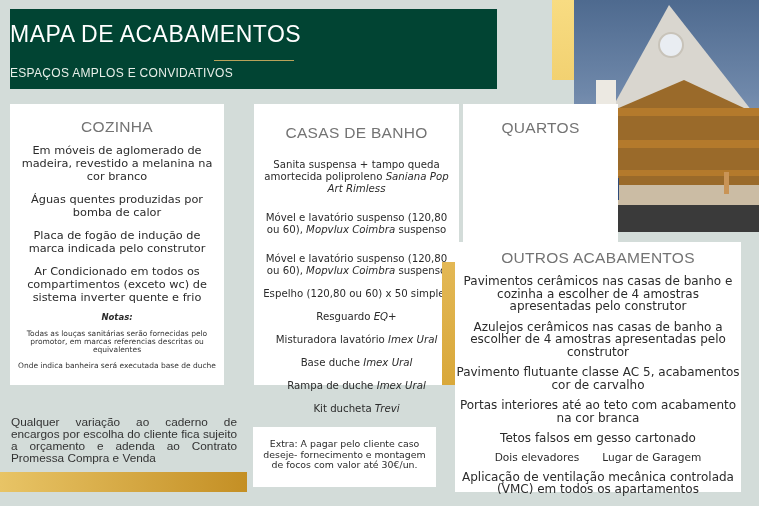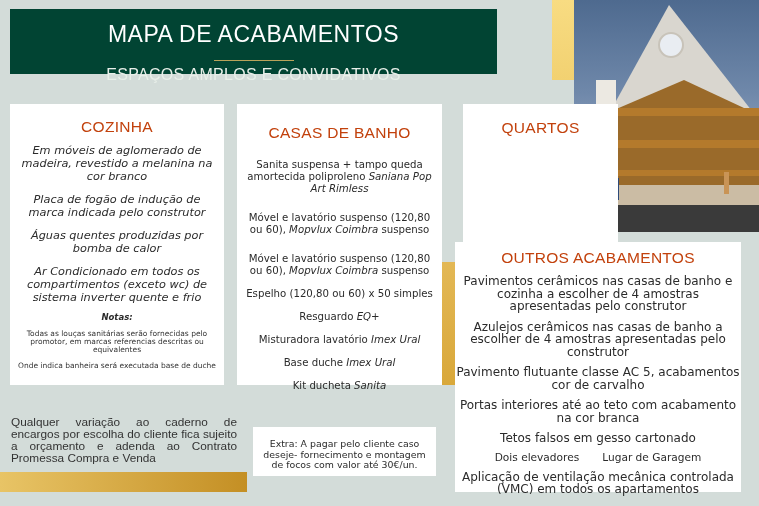--- a/index.html
+++ b/index.html
@@ -4,69 +4,69 @@
 <style>
   html, body { margin:0; padding:0; }
   body {
     width:759px; height:506px; position:relative; overflow:hidden;
     background:#d3dcd9;
     font-family:"DejaVu Sans", sans-serif;
     color:#2b2b2b;
   }
   .abs { position:absolute; }
   .header {
-    left:10px; top:9px; width:487px; height:65px;
+    left:10px; top:9px; width:487px; height:80px;
     background:#014433;
-    text-align:center; color:#fff;
+    text-align:left; color:#fff;
   }
   .header .title {
     font-family:"Liberation Sans", sans-serif;
     font-size:23px; font-weight:300; letter-spacing:0.5px;
     margin-top:12px; line-height:26px;
   }
   .header .rule {
     width:80px; height:1px; background:#b9a35a; margin:13px auto 5px;
   }
   .header .subtitle {
     font-family:"Liberation Sans", sans-serif;
-    font-size:16px; letter-spacing:0.3px; color:#e8efe9;
+    font-size:12px; letter-spacing:0.3px; color:#e8efe9;
   }
   .yellow-bar { left:552px; top:0; width:22px; height:80px;
     background:linear-gradient(#f8dc82,#f2d171); }
   .photo { left:574px; top:0; width:185px; height:232px; overflow:hidden;
     background:linear-gradient(180deg,#4e6a8f 0%,#6f88aa 40%,#9db0c6 75%,#2e2e2e 100%); }
   .box { background:#fff; text-align:center; box-sizing:border-box; }
   .box h2 {
     font-family:"Liberation Sans", sans-serif; font-weight:400;
-    font-size:15.5px; margin:0; color:#c2410c; letter-spacing:0.3px;
+    font-size:15.5px; margin:0; color:#737373; letter-spacing:0.3px;
   }
   .box p { margin:0; font-size:11px; line-height:13px; }
   .cozinha { left:10px; top:104px; width:214px; height:281px; padding:14px 8px 0; }
-  .cozinha p { margin-top:10px; font-size:11.3px;font-style:italic; }
+  .cozinha p { margin-top:10px; font-size:11.3px; }
   .cozinha h2 { margin-bottom:-2px; }
   .notes { text-align:center; margin-top:8px; }
   .notes .nt { font-weight:bold; font-style:italic; font-size:8.5px; }
   .notes .n { font-size:7.5px; line-height:8px; margin-top:8px; color:#333; }
-  .casas { left:237px; top:104px; width:205px; height:281px; padding:20px 4px 0; }
+  .casas { left:254px; top:104px; width:205px; height:281px; padding:20px 4px 0; }
   .casas p { margin-top:17px; font-size:10.2px; line-height:12px; }
   .casas p.sm { margin-top:11px; }
   .gold-v { left:442px; top:262px; width:13px; height:123px; background:linear-gradient(#e3b855,#d9a83a); }
   .quartos { left:463px; top:104px; width:155px; height:145px; padding:15px 4px 0; }
   .quartos p { margin-top:16px; font-size:9.6px; line-height:11.2px; }
   .outros { left:455px; top:242px; width:286px; height:250px; padding:7px 0 0; }
   .outros p { margin-top:8px; font-size:12px; line-height:12.5px; }
   .outros .row { display:flex; justify-content:center; gap:23px; margin-top:6px; font-size:10.6px; }
   .disclaimer {
     left:11px; top:416px; width:226px;
     font-family:"Liberation Sans", sans-serif;
     font-size:11.8px; line-height:12px; text-align:justify; color:#333;
   }
   .gold-h { left:0; top:472px; width:247px; height:20px;
     background:linear-gradient(90deg,#e8c466,#c48f24); }
-  .extra { left:253px; top:427px; width:183px; height:49px; padding:12px 6px 0; }
+  .extra { left:253px; top:427px; width:183px; height:60px; padding:12px 6px 0; }
   .extra p { font-size:9.4px; line-height:10.6px; }
 </style>
 </head>
 <body>
 
 <div class="abs yellow-bar"></div>
 
 <div class="abs photo">
   <svg width="185" height="232" viewBox="0 0 185 232">
     <polygon points="95,5 15,150 185,150 185,120" fill="#d9d6cf"></polygon>
@@ -85,40 +85,41 @@
 
 <div class="abs header">
   <div class="title">MAPA DE ACABAMENTOS</div>
   <div class="rule"></div>
   <div class="subtitle">ESPAÇOS AMPLOS E CONVIDATIVOS</div>
 </div>
 
 <div class="abs box cozinha">
   <h2>COZINHA</h2>
   <p>Em móveis de aglomerado de madeira, revestido a melanina na cor branco</p>
+  <p>Águas quentes produzidas por bomba de calor</p>
   <p>Placa de fogão de indução de marca indicada pelo construtor</p>
-  <p>Águas quentes produzidas por bomba de calor</p>
   <p>Ar Condicionado em todos os compartimentos (exceto wc) de sistema inverter quente e frio</p>
   <div class="notes">
     <div class="nt">Notas:</div>
     <div class="n">Todas as louças sanitárias serão fornecidas pelo promotor, em marcas referencias descritas ou equivalentes</div>
     <div class="n">Onde indica banheira será executada base de duche</div>
   </div>
 </div>
 
 <div class="abs box casas">
   <h2>CASAS DE BANHO</h2>
   <p><span>Sanita suspensa + tampo queda amortecida poliproleno </span><i>Saniana Pop Art Rimless</i></p>
   <p><span>Móvel e lavatório suspenso (120,80 ou 60), </span><i>Mopvlux Coimbra</i><span> suspenso</span></p>
   <p><span>Móvel e lavatório suspenso (120,80 ou 60), </span><i>Mopvlux Coimbra</i><span> suspenso</span></p>
   <p class="sm"><span>Espelho (120,80 ou 60) x 50 simples</span></p>
   <p class="sm"><span>Resguardo </span><i>EQ+</i></p>
   <p class="sm"><span>Misturadora lavatório </span><i>Imex Ural</i></p>
   <p class="sm"><span>Base duche </span><i>Imex Ural</i></p>
-  <p class="sm"><span>Kit ducheta </span><i>Sanita</i></p>
+  <p class="sm"><span>Rampa de duche </span><i>Imex Ural</i></p>
+  <p class="sm"><span>Kit ducheta </span><i>Trevi</i></p>
 </div>
 
 <div class="abs gold-v"></div>
 
 <div class="abs box quartos">
   <h2>QUARTOS</h2>
 </div>
 
 <div class="abs box outros">
   <h2>OUTROS ACABAMENTOS</h2>

